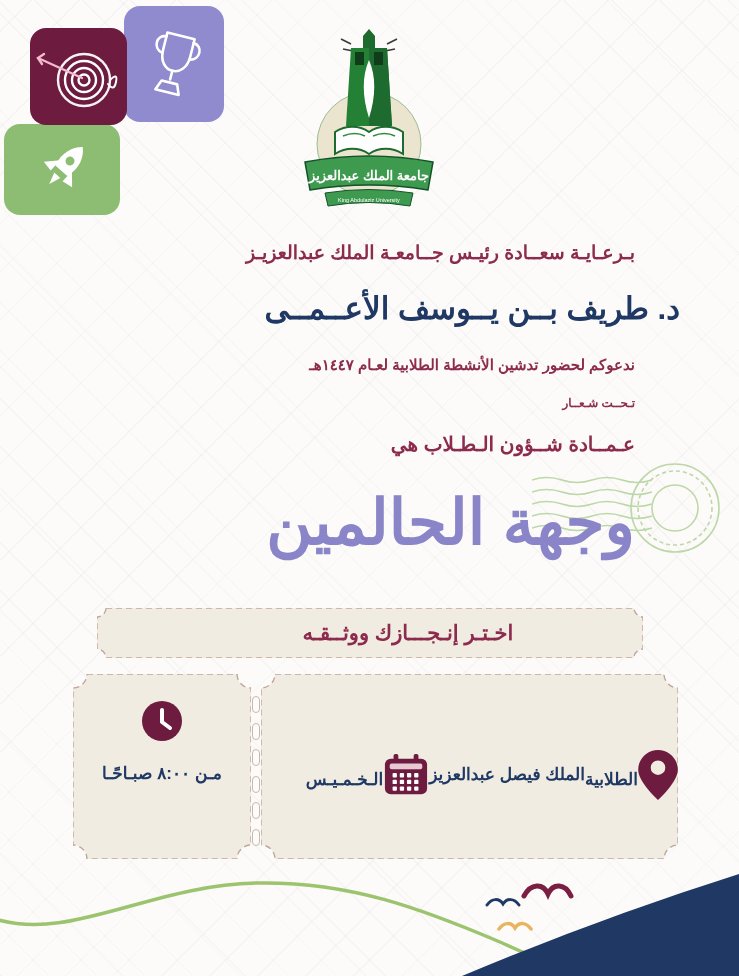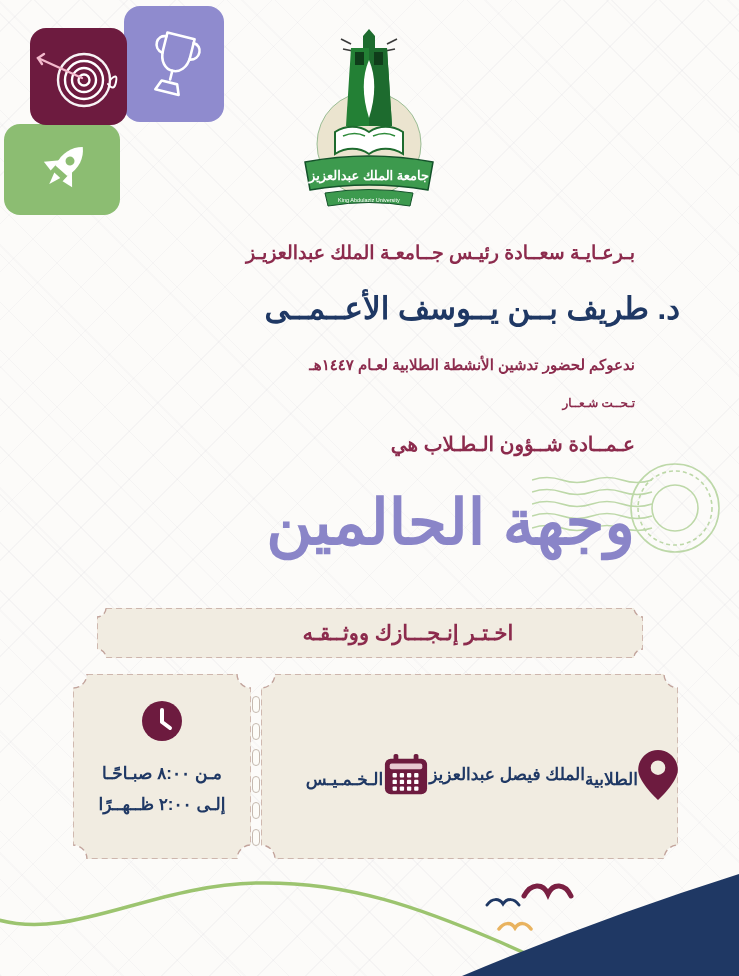--- a/index.html
+++ b/index.html
@@ -145,21 +145,20 @@
       <path d="M14 0 H164 A14 14 0 0 0 178 14 V171 A14 14 0 0 0 164 185 H14 A14 14 0 0 0 0 171 V14 A14 14 0 0 0 14 0 Z" fill="#f1ece1" stroke="#c2a49c" stroke-width="1.4" stroke-dasharray="6 4"></path>
     </svg>
     <div class="card-content">
       <div class="icon-box">
         <svg width="44" height="44" viewBox="0 0 44 44">
           <circle cx="22" cy="22" r="20" fill="#6d1b3f"></circle>
           <path d="M22 11 V23 L30 29" fill="none" stroke="#ffffff" stroke-width="4" stroke-linecap="round" stroke-linejoin="round"></path>
         </svg>
       </div>
       <div class="crow" style="margin-top:10px">مـن ٨:٠٠ صبـاحًـا</div>
-      <div class="crow">إلـى ٢:٠٠ ظــهــرًا</div>
     </div>
   </div>
 
   <div class="perforation">
     <div class="capsule"></div>
       <div class="capsule"></div>
       <div class="capsule"></div>
     <div class="capsule"></div>
       <div class="capsule"></div>
       <div class="capsule"></div>

